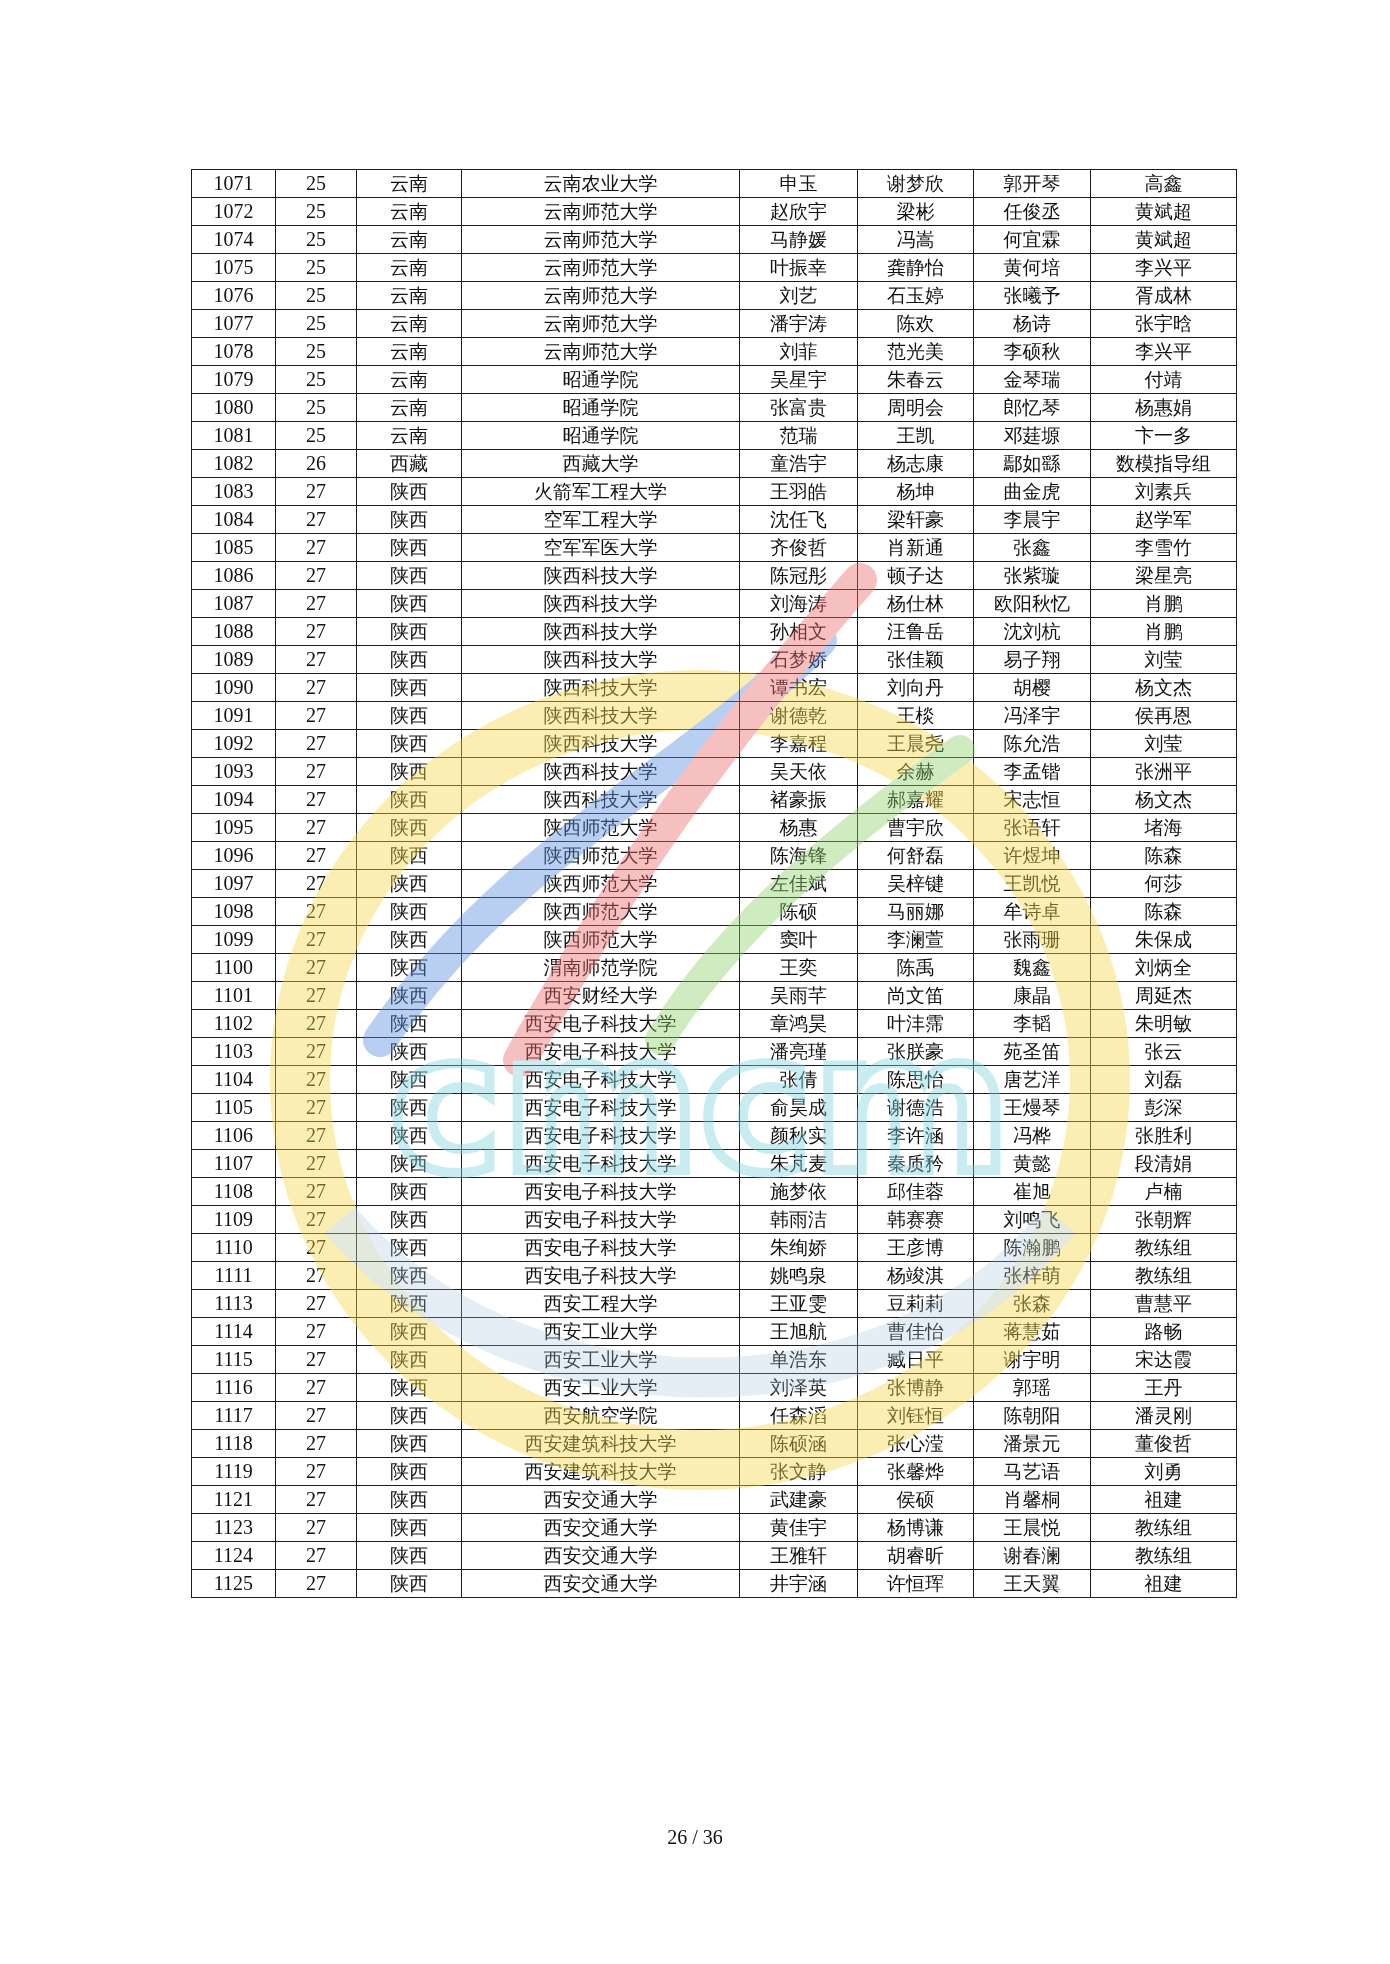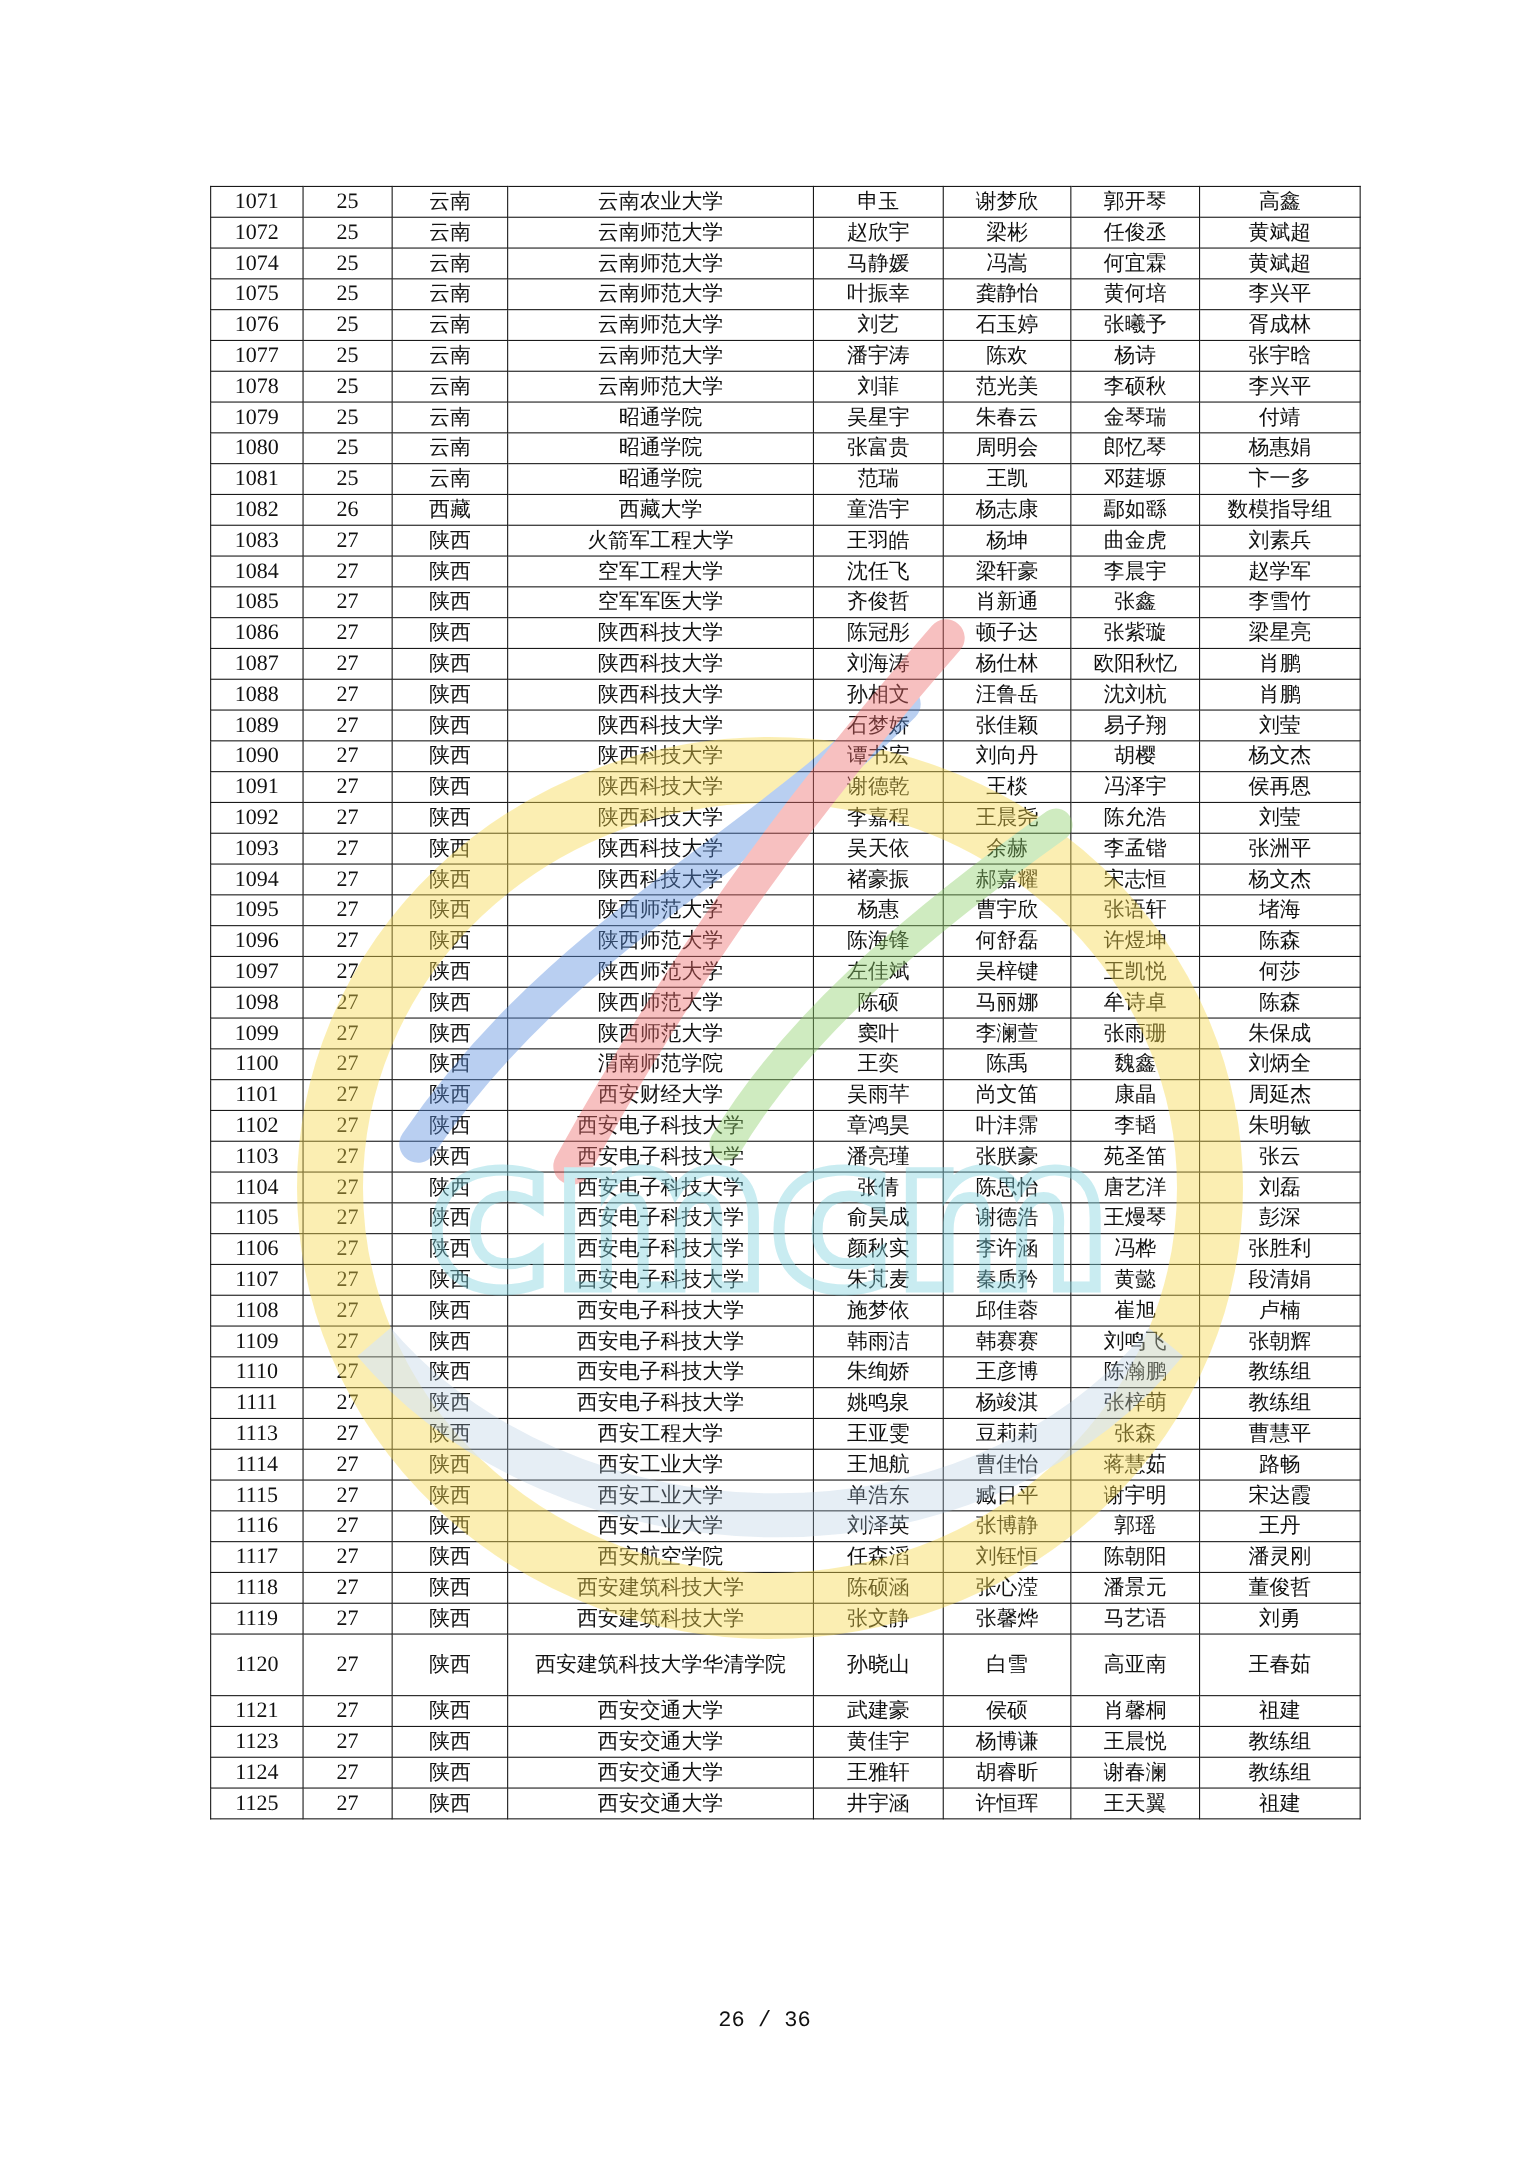--- a/index.html
+++ b/index.html
@@ -9,21 +9,21 @@
   .watermark { position: absolute; left: 260px; top: 520px; width: 880px; height: 1000px;
                pointer-events: none; z-index: 2; opacity: 0.42; }
   table.roster { position: absolute; left: 191px; top: 169px; width: 1045px;
                  border-collapse: collapse; table-layout: fixed; z-index: 1; }
   table.roster td { border: 1.3px solid #1a1a1a; height: 27px; padding: 0; text-align: center;
                     vertical-align: middle; font-size: 19px; line-height: 27px; white-space: nowrap;
                     overflow: hidden; }
   table.roster tr.tall td { height: 55px; }
   table.roster td.num { font-family: "Liberation Serif", "DejaVu Serif", serif; font-size: 20px; }
   .page-number { position: absolute; left: 0; width: 1390px; top: 1826px; text-align: center;
-                 font-family: Liberation Mono, monospace; font-size: 20px; color: #111; }
+                 font-family: Liberation Serif, serif; font-size: 20px; color: #111; }
 </style>
 </head>
 <body>
 
 <div class="page">
 
   <svg class="watermark" viewBox="0 0 880 1000" xmlns="http://www.w3.org/2000/svg">
     <ellipse cx="440" cy="560" rx="400" ry="380" fill="none" stroke="#f7d94a" stroke-width="60"></ellipse>
     <path d="M120 520 C 250 330, 420 260, 560 120" fill="none" stroke="#5b8fe0" stroke-width="34" stroke-linecap="round"></path>
     <path d="M260 540 C 360 360, 460 220, 600 60" fill="none" stroke="#ee6a6a" stroke-width="34" stroke-linecap="round"></path>
@@ -507,30 +507,20 @@
         <tr>
           <td class="num">1119</td>
           <td class="num">27</td>
           <td>陕西</td>
           <td>西安建筑科技大学</td>
           <td>张文静</td>
           <td>张馨烨</td>
           <td>马艺语</td>
           <td>刘勇</td>
         </tr>
-        <tr class="tall">
-          <td class="num">1120</td>
-          <td class="num">27</td>
-          <td>陕西</td>
-          <td>西安建筑科技大学华清学院</td>
-          <td>孙晓山</td>
-          <td>白雪</td>
-          <td>高亚南</td>
-          <td>王春茹</td>
-        </tr>
         <tr>
           <td class="num">1121</td>
           <td class="num">27</td>
           <td>陕西</td>
           <td>西安交通大学</td>
           <td>武建豪</td>
           <td>侯硕</td>
           <td>肖馨桐</td>
           <td>祖建</td>
         </tr>

